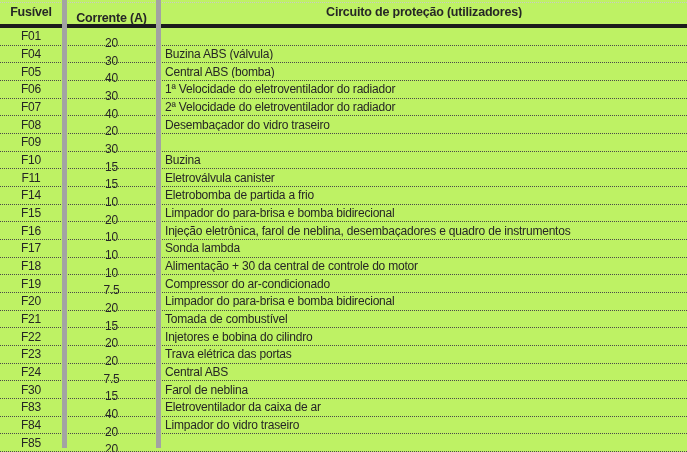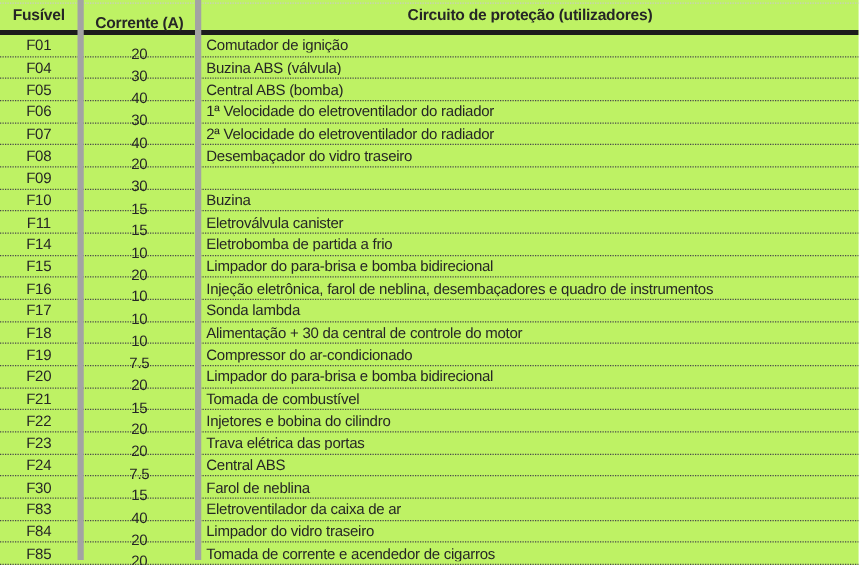--- a/index.html
+++ b/index.html
@@ -99,21 +99,20 @@
     <div class="gap"></div>
     <div class="c3 th">Circuito de proteção (utilizadores)</div>
   </div>
 
   <div class="body" id="table-body">
       <div class="row">
         <div class="c1 td">F01</div>
         <div class="gap"></div>
         <div class="c2 td">20</div>
         <div class="gap"></div>
-        <div class="c3 td">Comutador de ignição</div>
       </div>
       <div class="row">
         <div class="c1 td">F04</div>
         <div class="gap"></div>
         <div class="c2 td">30</div>
         <div class="gap"></div>
         <div class="c3 td">Buzina ABS (válvula)</div>
       </div>
       <div class="row">
         <div class="c1 td">F05</div>
@@ -259,16 +258,15 @@
         <div class="gap"></div>
         <div class="c2 td">20</div>
         <div class="gap"></div>
         <div class="c3 td">Limpador do vidro traseiro</div>
       </div>
       <div class="row">
         <div class="c1 td">F85</div>
         <div class="gap"></div>
         <div class="c2 td">20</div>
         <div class="gap"></div>
-        <div class="c3 td">Tomada de corrente e acendedor de cigarros</div>
       </div>
     </div>
 </div>
 
 </body></html>

